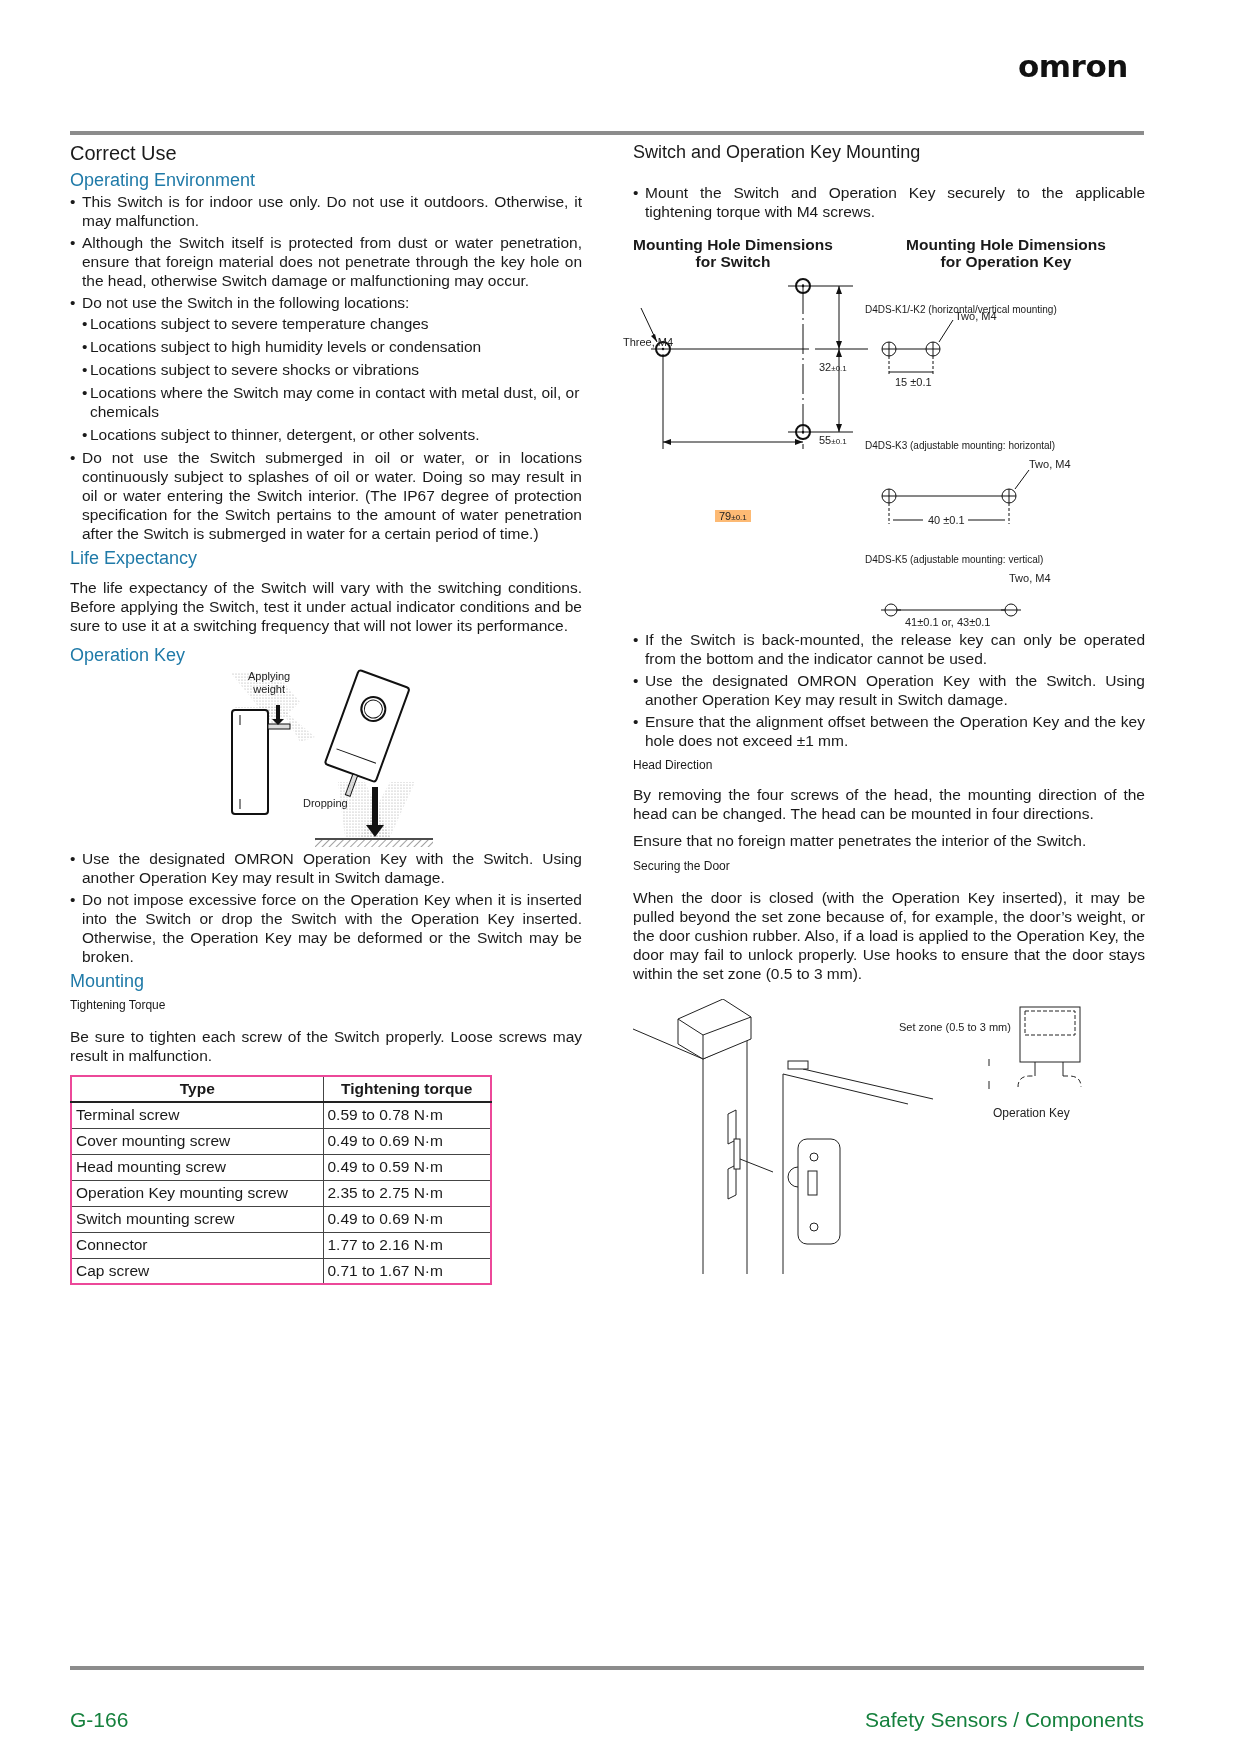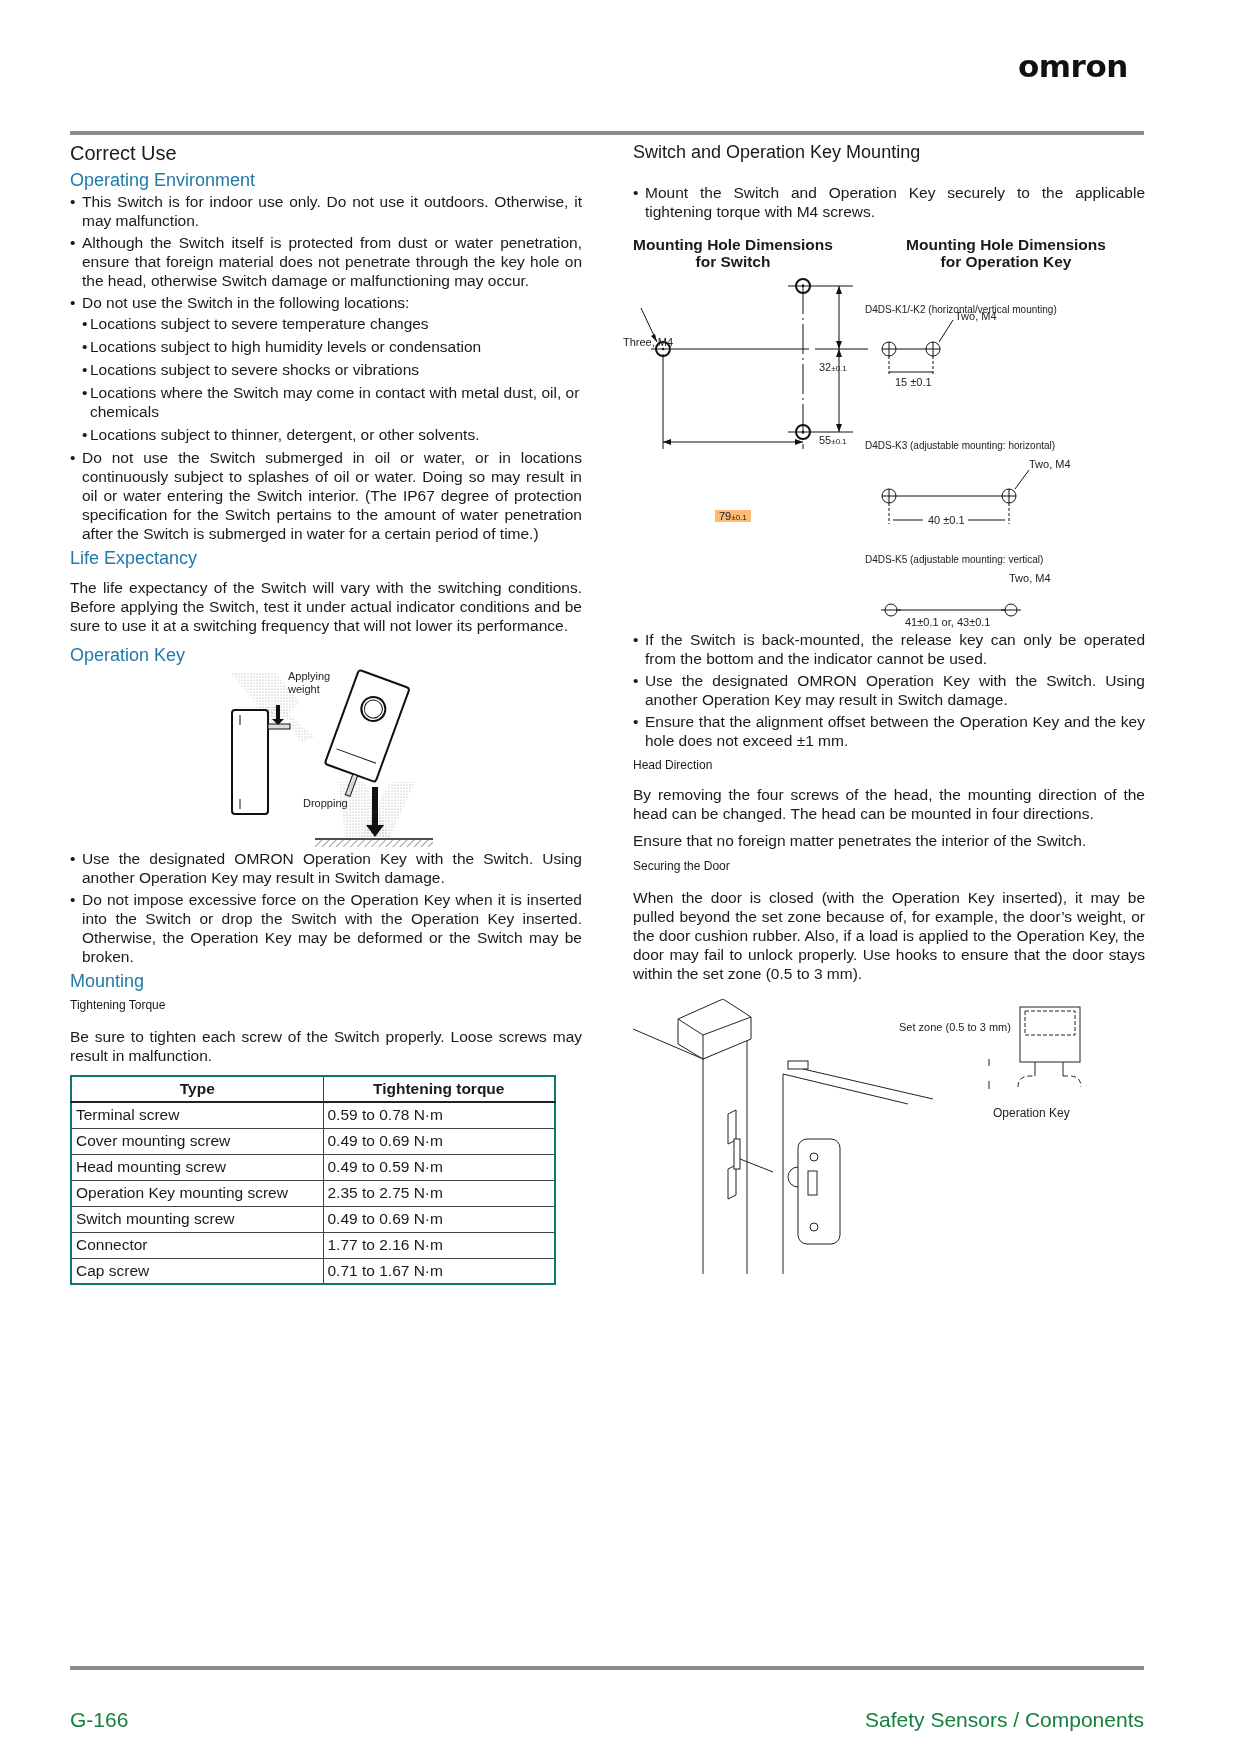--- a/index.html
+++ b/index.html
@@ -14,21 +14,21 @@
     .h2 { font-size: 18px; line-height: 24px; color: #1f7aa8; margin-top: 2px; }
     .h3 { font-size: 12px; line-height: 24px; color: #1a1a1a; }
     p.para { font-size: 15.5px; line-height: 19px; text-align: justify; margin-top: 8px; }
     ul.bullets { list-style: none; }
     ul.bullets > li { position: relative; padding-left: 12px; font-size: 15.5px; line-height: 19px; text-align: justify; margin-bottom: 3px; }
     ul.bullets > li::before { content: "\2022"; position: absolute; left: 0; top: 0; }
     ul.sub { list-style: none; margin: 2px 0 0 0; }
     ul.sub > li { position: relative; padding-left: 20px; font-size: 15.5px; line-height: 19px; margin-bottom: 4px; text-align: left; margin-left: -12px; }
     ul.sub > li::before { content: "\2022"; position: absolute; left: 12px; top: 0; }
     .figure { position: relative; }
-    table.torque { border-collapse: collapse; width: 486px; margin-top: 10px; border: 2px solid #0f766e; font-size: 15.5px; }
+    table.torque { border-collapse: collapse; width: 422px; margin-top: 10px; border: 2px solid #ec4899; font-size: 15.5px; }
     table.torque th { font-weight: bold; text-align: center; border-bottom: 2px solid #222; border-right: 1px solid #444; padding: 2px 4px; height: 26px; }
     table.torque td { border-top: 1px solid #444; border-right: 1px solid #444; padding: 2px 4px; height: 26px; }
     table.torque th:last-child, table.torque td:last-child { border-right: none; }
     .dim-title { position: absolute; font-weight: bold; font-size: 15.5px; line-height: 17px; text-align: center; }
     .small-label { position: absolute; font-size: 11px; color: #222; white-space: nowrap; }
     .model-label { position: absolute; font-size: 10px; color: #1a1a1a; white-space: nowrap; }
     .footer { position: absolute; top: 1708px; font-size: 21px; color: #15803d; }
   </style>
 </head>
 <body>
@@ -87,21 +87,21 @@
         <line x1="276" y1="92" x2="318" y2="92" stroke="#111"></line>
         <rect x="300" y="110" width="5" height="22" fill="#ddd" stroke="#111"></rect>
       </g>
       <polygon points="268,115 295,115 320,170 275,170" fill="url(#dots)" opacity="0.8"></polygon>
       <polygon points="320,115 345,115 320,170 290,170" fill="url(#dots)" opacity="0.8"></polygon>
       <line x1="305" y1="120" x2="305" y2="160" stroke="#111" stroke-width="6"></line>
       <polygon points="296,158 314,158 305,170" fill="#111"></polygon>
       <line x1="245" y1="172" x2="363" y2="172" stroke="#111" stroke-width="1.5"></line>
       <rect x="245" y="173" width="118" height="7" fill="url(#hatch)"></rect>
     </svg>
-    <div class="small-label" style="left:178px; top:3px; line-height:13px;margin-left:40px;">
+    <div class="small-label" style="left:178px; top:3px; text-align:center; line-height:13px;">
       <div>Applying</div>
       <div>weight</div>
     </div>
     <div class="small-label" style="left:233px; top:130px;">Dropping</div>
   </div>
 
   <ul class="bullets">
     <li>Use the designated OMRON Operation Key with the Switch. Using another Operation Key may result in Switch damage.</li>
     <li>Do not impose excessive force on the Operation Key when it is inserted into the Switch or drop the Switch with the Operation Key inserted. Otherwise, the Operation Key may be deformed or the Switch may be broken.</li>
   </ul>

